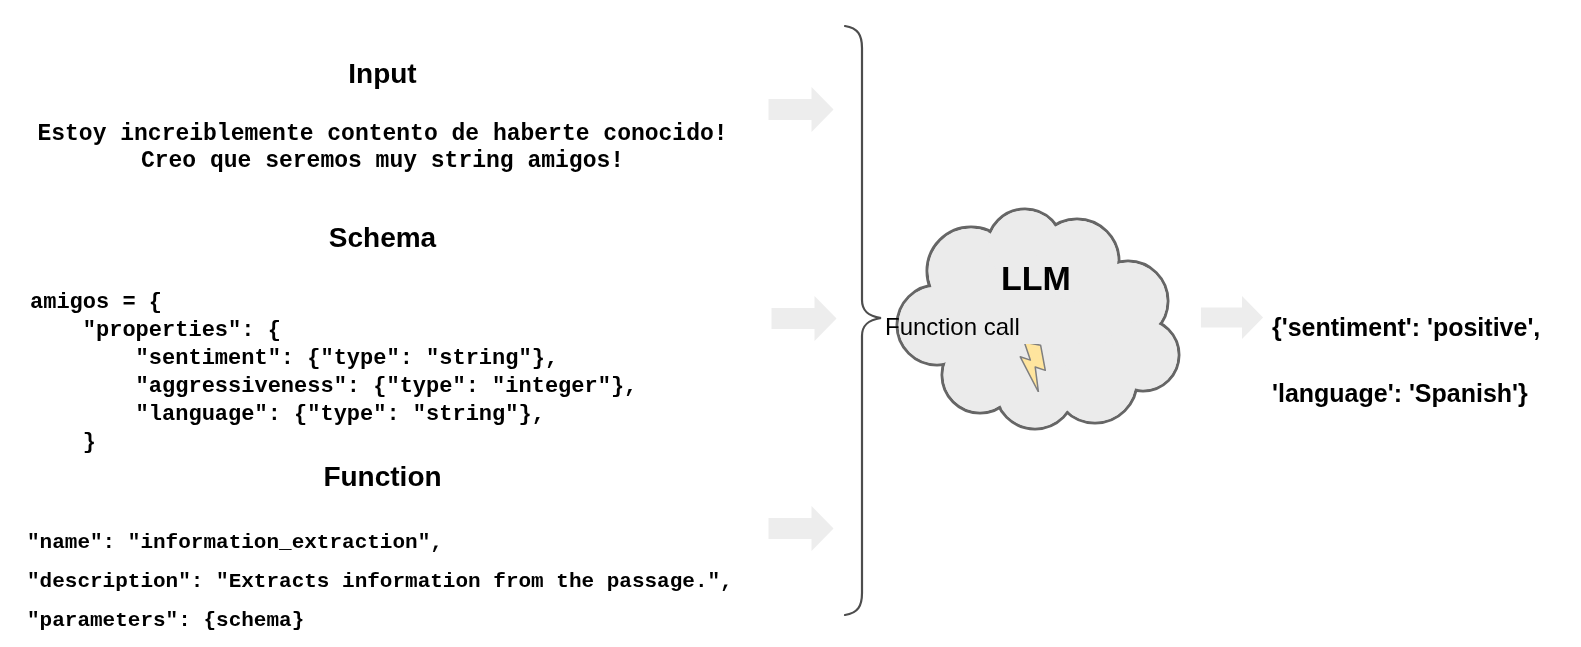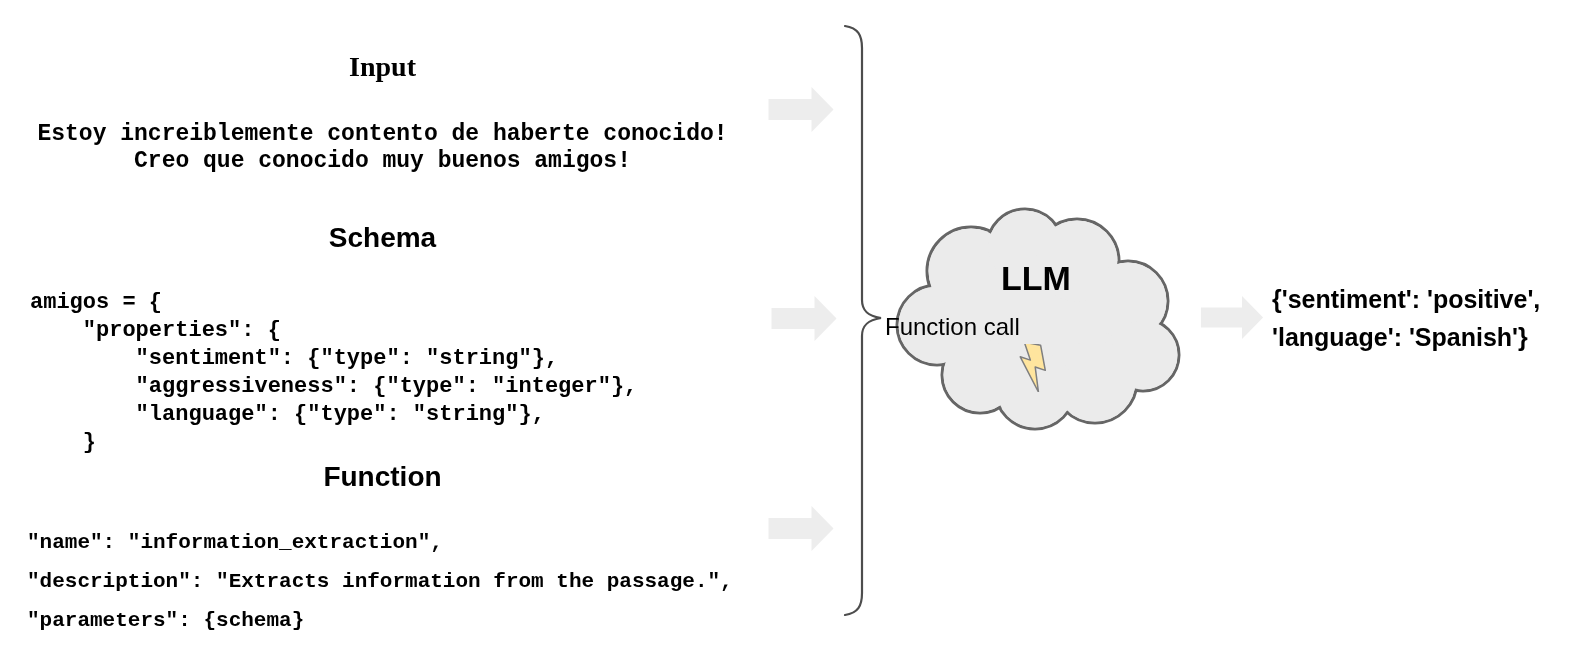--- a/index.html
+++ b/index.html
@@ -4,21 +4,21 @@
 <style>
   html,body{margin:0;padding:0;background:#ffffff;}
   .canvas{
     position:relative;width:1581px;height:647px;background:#ffffff;
     font-family:"Liberation Sans",sans-serif;color:#000000;overflow:hidden;
   }
   .sec-title{
     position:absolute;left:0;width:765px;text-align:center;
     font-weight:bold;font-size:28px;line-height:33px;
   }
-  #input-title{top:50px;font-family:Liberation Serif, serif;}
+  #input-title{top:57px;}
   #schema-title{top:221px;}
   #function-title{top:460px;}
   .code{
     position:absolute;font-family:"Liberation Mono","DejaVu Sans Mono",monospace;
     font-weight:bold;color:#000000;margin-top:36px;
   }
   .code div{white-space:pre;}
   #input-code{left:0;top:85px;width:765px;text-align:center;font-size:23px;line-height:27px;}
   #schema-code{left:30px;top:253px;font-size:22px;line-height:28px;}
   #function-code{left:27px;top:487px;font-size:21px;line-height:39px;}
@@ -32,31 +32,31 @@
     font-weight:bold;font-size:34px;line-height:30px;
   }
   .llm-sublabel{
     position:absolute;left:885px;top:314px;width:302px;text-align:left;
     font-weight:normal;font-size:24px;line-height:26px;
   }
   .output-text{
     position:absolute;left:1272px;top:280px;
     font-weight:bold;font-size:25px;line-height:38px;
   }
-  .output-text div{white-space:pre;}
+  .output-text div{white-space:pre;margin-top:28px;}
 </style>
 </head>
 <body>
 
 <div class="canvas">
 
   <div class="sec-title" id="input-title">Input</div>
   <div class="code" id="input-code">
     <div>Estoy increiblemente contento de haberte conocido!</div>
-    <div>Creo que conocido muy buenos amigos!</div>
+    <div>Creo que seremos muy string amigos!</div>
   </div>
 
   <div class="sec-title" id="schema-title">Schema</div>
   <div class="code" id="schema-code">
     <div>amigos = {</div>
     <div>    "properties": {</div>
     <div>        "sentiment": {"type": "string"},</div>
     <div>        "aggressiveness": {"type": "integer"},</div>
     <div>        "language": {"type": "string"},</div>
     <div>    }</div>

